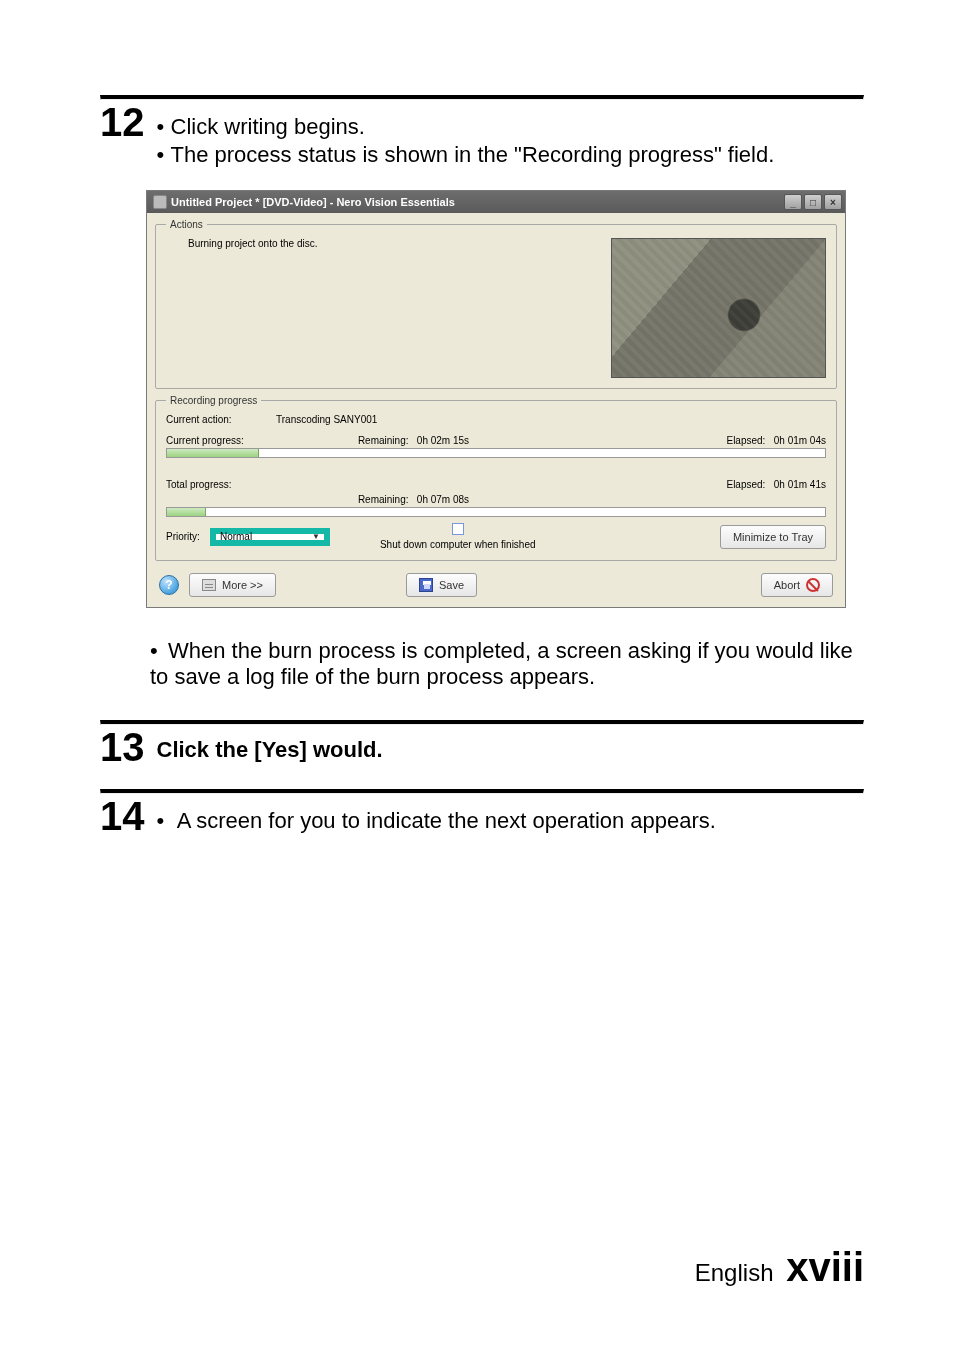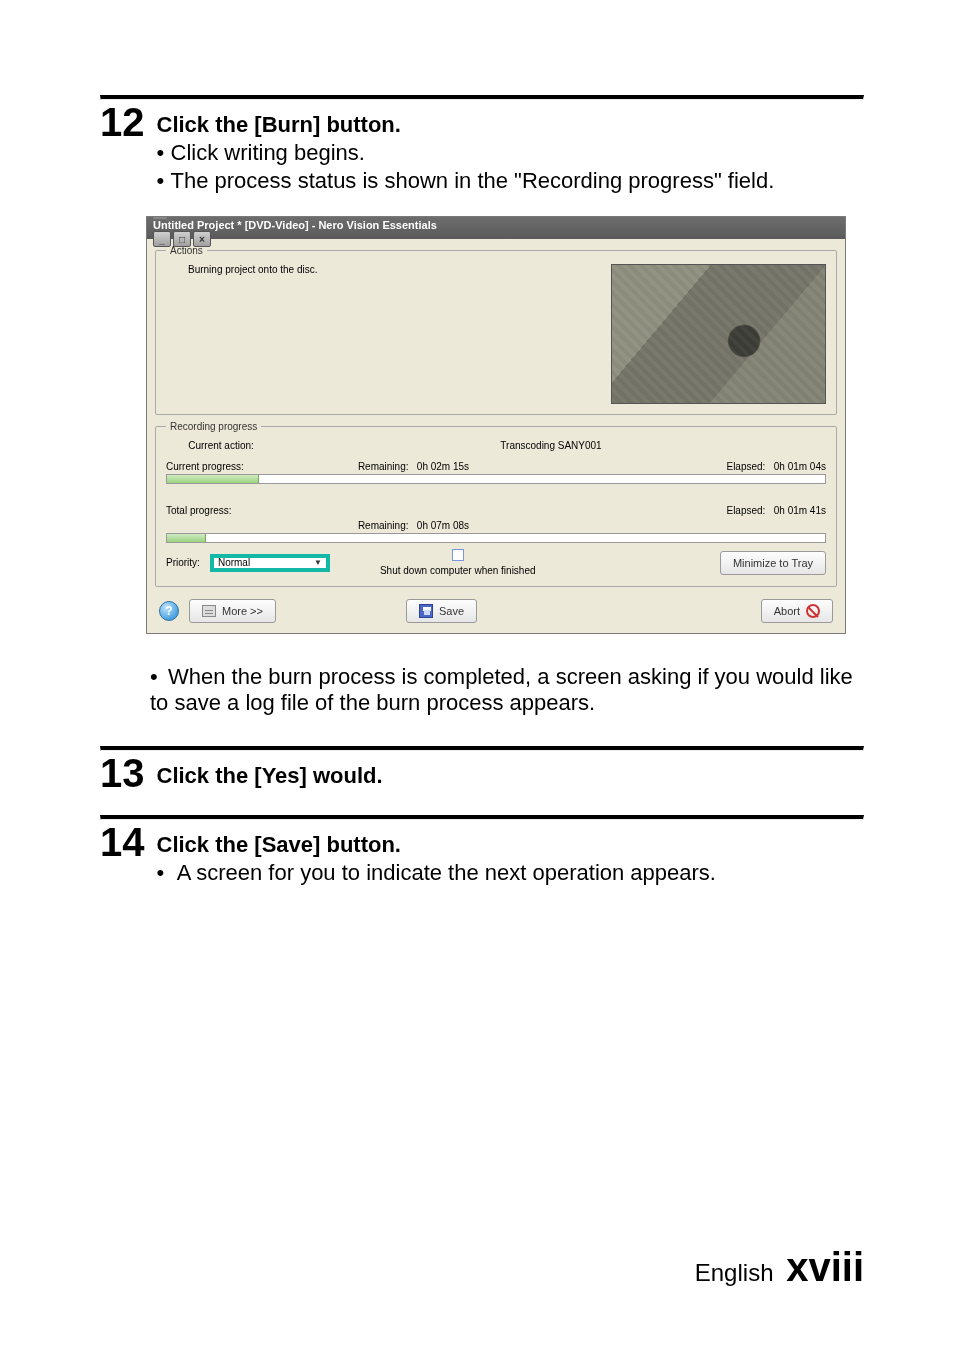--- a/index.html
+++ b/index.html
@@ -30,25 +30,25 @@
     border: 1px solid #7a7a7a;
     background: #ece9d8;
     font-family: Tahoma, Arial, sans-serif;
     font-size: 10px;
     color: #000;
   }
   .titlebar {
     height: 22px;
     background: linear-gradient(#6d6d6d, #5a5a5a);
     display: flex;
+    align-items: center;
     padding: 0 3px 0 6px;
     color: #fff;
     font-size: 11px;
     font-weight: 700;
-    flex-direction: column;
   }
   .titlebar .t-icon {
     width: 14px; height: 14px; margin-right: 4px;
     background: #bbb; border: 1px solid #888; border-radius: 2px;
   }
   .titlebar .spacer { flex: 1; }
   .title-controls { display: flex; gap: 2px; }
   .title-controls .wbtn {
     width: 18px; height: 16px;
     background: linear-gradient(#cfcfcf,#a0a0a0);
@@ -89,38 +89,38 @@
     background:
       radial-gradient(circle at 62% 55%, #3a3a34 0 10%, transparent 11%),
       linear-gradient(130deg, #9a9a88 0 30%, #7b7b6d 30% 65%, #8c8c7c 65% 100%);
     filter: contrast(0.9) brightness(0.95);
   }
   .preview::after {
     content: ""; position: absolute; inset: 0; background:
       repeating-linear-gradient(45deg, rgba(255,255,255,0.03) 0 4px, rgba(0,0,0,0.03) 4px 8px);
   }
 
-  .rp-grid { display: grid; grid-template-columns: 110px 1fr; row-gap: 4px; align-items: center; text-align: center; }
+  .rp-grid { display: grid; grid-template-columns: 110px 1fr; row-gap: 4px; align-items: center; }
   .rp-row { display: grid; grid-template-columns: 110px 1fr 1fr; align-items: center; }
   .progress {
     grid-column: 1 / -1;
     height: 10px; border: 1px solid #999; background: #fff; position: relative; margin: 2px 0 6px 0;
   }
   .progress .fill {
     position: absolute; left: 0; top: 0; bottom: 0;
     background: linear-gradient(#cfeac2, #9bd37f);
     border-right: 1px solid #7aa861;
   }
   .priority-row {
     display: flex; align-items: center; gap: 10px; margin-top: 4px;
   }
   .selectbox {
     display: inline-flex; align-items: center; justify-content: space-between;
     width: 120px; height: 18px; padding: 0 4px;
-    background: #fff; border: 4px solid #14b8a6; font-size: 10px;
+    background: #fff; border: 6px solid #14b8a6; font-size: 10px;
   }
   .selectbox .chev { font-size: 8px; color: #333; }
   .chk { display: inline-flex; align-items: center; gap: 4px; margin-left: 40px; font-size: 10px; flex-direction: column; }
   .chk .box { width: 12px; height: 12px; border: 1px solid #7a96df; background: #fff; }
   .btn {
     display: inline-flex; align-items: center; gap: 6px;
     height: 24px; padding: 0 12px;
     background: linear-gradient(#fdfdfd,#e6e6e6);
     border: 1px solid #9a9a9a; border-radius: 3px;
     font-size: 11px; color: #333;
@@ -148,21 +148,20 @@
   }
   .footer .pg { font-size: 40px; font-weight: 700; margin-left: 6px; }
 </style>
 </head>
 <body>
 
 <hr class="rule">
 <div class="step">
   <div class="step-num">12</div>
   <div class="step-body">
-    <div class="step-title">Click the [Burn] button.</div>
     <div class="bullet"><span class="dot">•</span><span>Click writing begins.</span></div>
     <div class="bullet"><span class="dot">•</span><span>The process status is shown in the "Recording progress" field.</span></div>
   </div>
 </div>
 
 <div class="app-window">
   <div class="titlebar">
     <span class="t-icon"></span>
     <span>Untitled Project * [DVD-Video] - Nero Vision Essentials</span>
     <span class="spacer"></span>
@@ -272,21 +271,20 @@
     <div class="step-title">Click the [Yes] would.</div>
   </div>
 </div>
 
 <div style="height:22px;"></div>
 
 <hr class="rule">
 <div class="step">
   <div class="step-num">14</div>
   <div class="step-body">
-    <div class="step-title">Click the [Save] button.</div>
     <div class="bullet"><span class="dot">•</span>&nbsp;<span>A screen for you to indicate the next operation appears.</span></div>
   </div>
 </div>
 
 <div class="footer">
   <span>English</span>
   <span class="pg">xviii</span>
 </div>
 
 </body></html>

